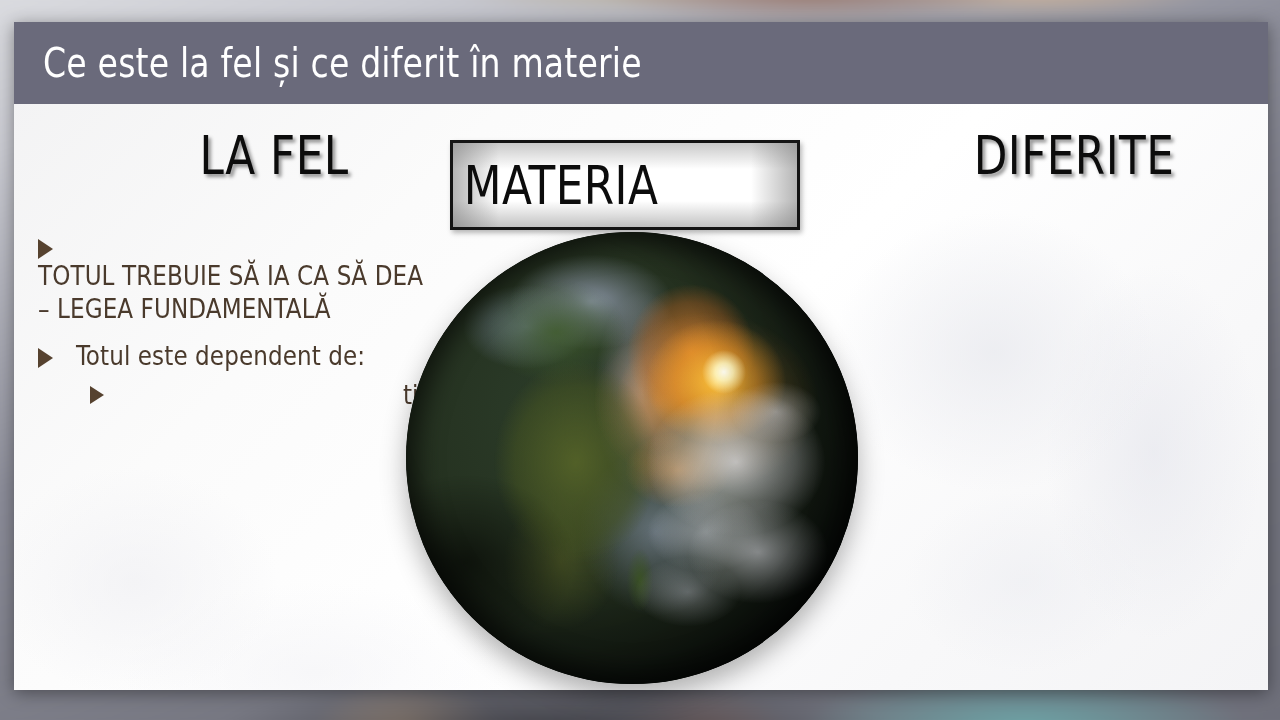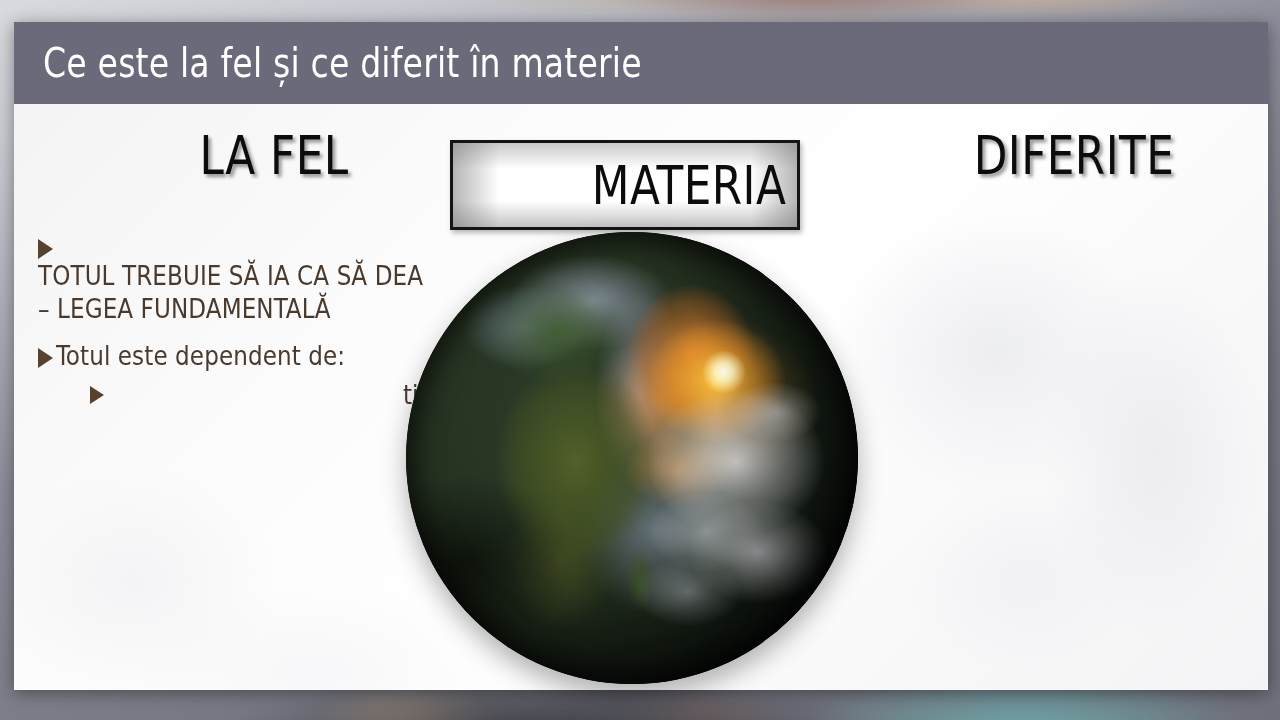--- a/index.html
+++ b/index.html
@@ -80,21 +80,21 @@
     position:absolute; left:436px; top:36px;
     width:350px; height:90px;
     border:3px solid #141414;
     background:
       linear-gradient(to right,  rgba(120,120,120,.55) 0px, rgba(255,255,255,0) 46px),
       linear-gradient(to left,   rgba(120,120,120,.55) 0px, rgba(255,255,255,0) 46px),
       linear-gradient(to bottom, rgba(120,120,120,.40) 0px, rgba(255,255,255,0) 26px),
       linear-gradient(to top,    rgba(120,120,120,.45) 0px, rgba(255,255,255,0) 26px),
       #ffffff;
     box-shadow:2px 3px 5px rgba(0,0,0,.28);
-    display:flex; align-items:center; justify-content:flex-end;
+    display:flex; align-items:center; justify-content:flex-start;
   }
   #materia-text{
     font-family:"DejaVu Sans Condensed","Liberation Sans", sans-serif;
     font-size:54px; color:#0c0c0c; letter-spacing:.5px;
     transform:scaleX(.90);
   }
 
   
   #bullets{
     position:absolute; left:24px; top:126px; width:420px;
@@ -117,21 +117,21 @@
   .lvl1 .txt{
     font-size:27px; line-height:33px; letter-spacing:.1px;
     transform:scaleX(.95); transform-origin:left top;
   }
   .lvl2{ margin-left:52px;justify-content:space-between; }
   .lvl2 .txt{
     font-size:27px; line-height:33px;
     transform:scaleX(.95); transform-origin:left top;
   }
   #b0{ margin-bottom:14px;flex-direction:column; }
-  #b1{ margin-bottom:6px; }
+  #b1{ margin-bottom:6px;gap:20px; }
   .lvl2{ margin-bottom:7px; }
 
   
   #globe-wrap{
     position:absolute; left:392px; top:128px;
     width:452px; height:452px;
   }
   #globe{
     position:absolute; left:0; top:0; width:452px; height:452px;
     border-radius:50%;

